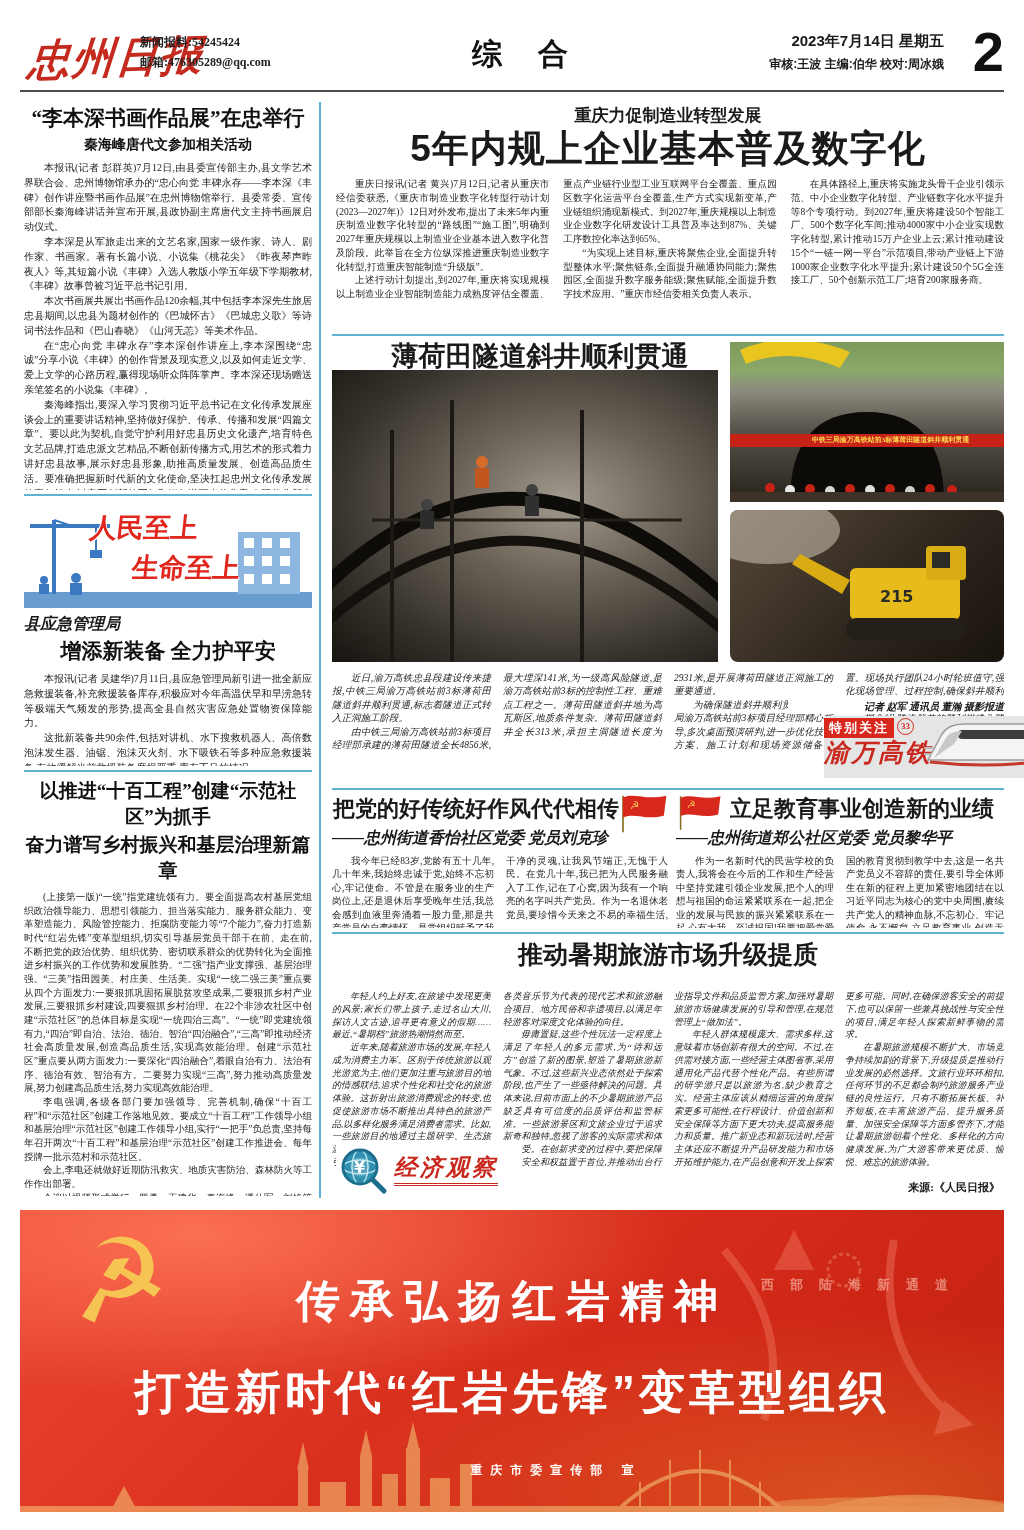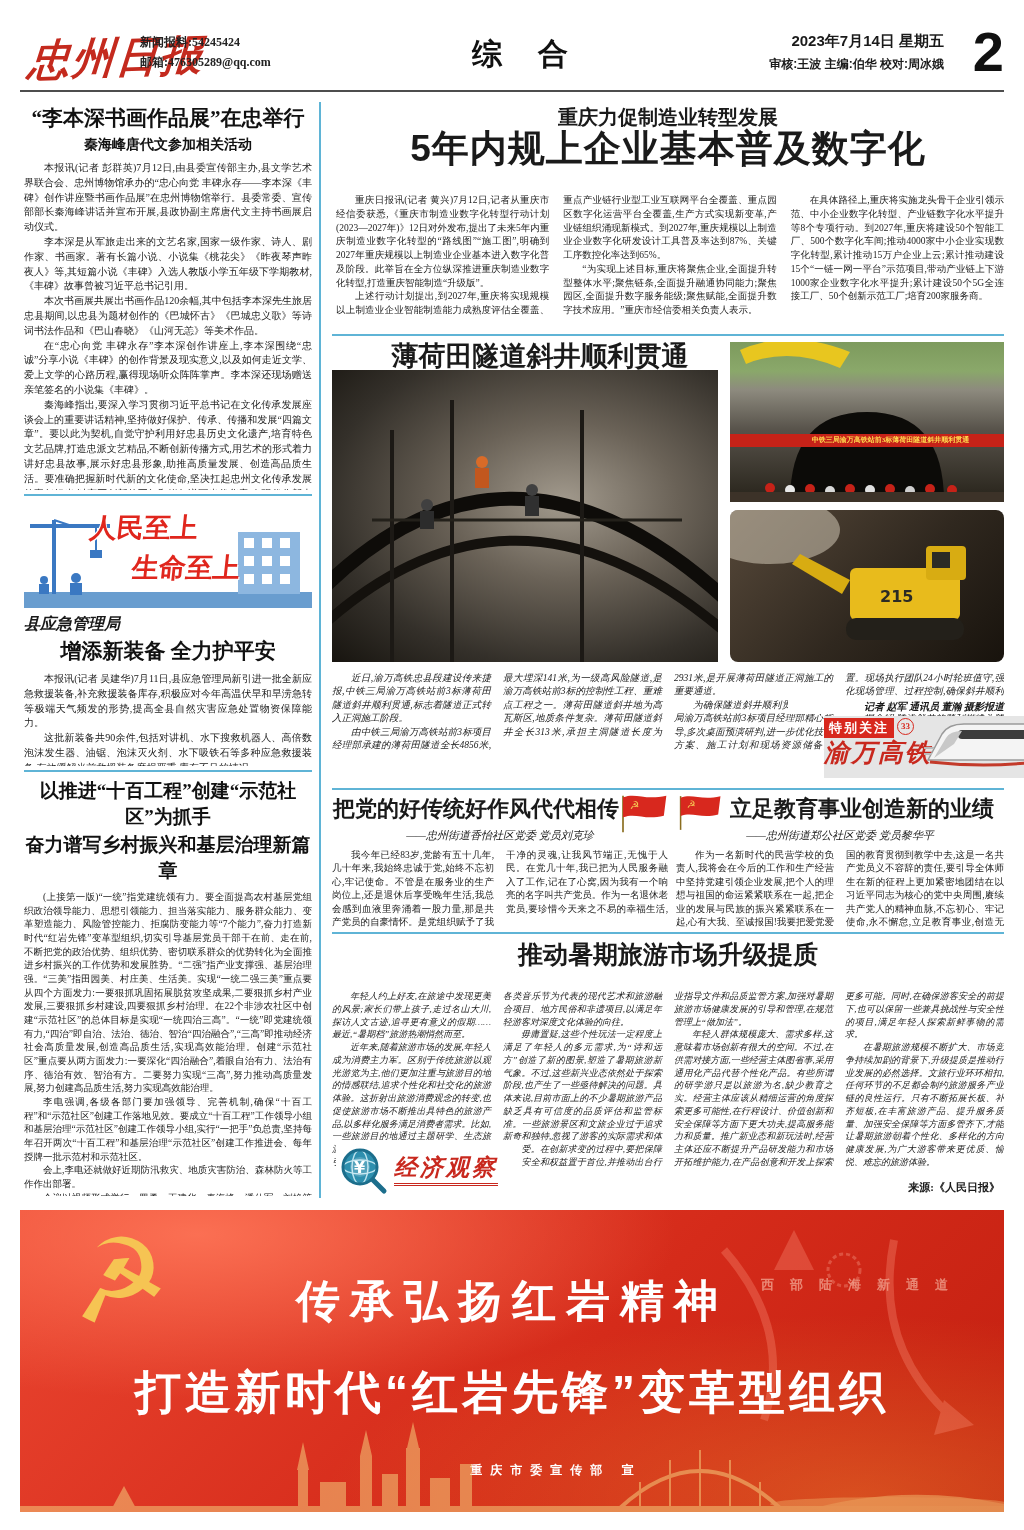--- a/index.html
+++ b/index.html
@@ -19,21 +19,21 @@
   .head-info{font-size:12px;font-weight:bold;line-height:1.7;color:#222;}
   .section-title{font-size:30px;font-weight:bold;letter-spacing:36px;text-indent:36px;color:#111;}
   .head-date{font-size:15px;font-weight:bold;text-align:right;}
   .head-staff{font-size:12px;font-weight:bold;text-align:right;margin-top:5px;}
   .page-no{font-size:56px;font-weight:bold;line-height:1;color:#111;}
 
   
   .a-title{font-weight:bold;text-align:center;color:#111;}
   .a-sub{font-weight:bold;text-align:center;color:#111;}
   .bodytext{font-size:10px;line-height:1.48;color:#222;}
-  .cols3{column-count:3;column-gap:14px;margin-top:16px;}
+  .cols3{column-count:3;column-gap:14px;}
   .cols4{column-count:4;column-gap:12px;}
   .cols2{column-count:2;column-gap:12px;}
 
   
   .safety-box{overflow:hidden;}
   .safety-line{position:absolute;font-weight:bold;color:#e0261d;transform:skewX(-6deg);
                font-family:"Liberation Sans","DejaVu Sans",sans-serif;
                text-shadow:1px 1px 0 #fff,-1px -1px 0 #fff;}
 
   
@@ -46,21 +46,21 @@
 
   
   .tt-label{display:inline-block;background:#d8281e;color:#fff;font-weight:bold;font-size:13px;
             padding:1px 5px;font-family:"Liberation Sans","DejaVu Sans",sans-serif;letter-spacing:2px;}
   .tt-num{display:inline-block;width:15px;height:15px;border:1px solid #d8281e;border-radius:50%;
           color:#d8281e;font-size:9px;line-height:15px;text-align:center;vertical-align:top;margin-left:3px;font-weight:bold;}
   .tt-name{font-size:25px;font-weight:bold;font-style:italic;color:#c8281e;line-height:1;margin-top:2px;letter-spacing:2px;}
 
   
   .party-title{font-size:22px;font-weight:bold;text-align:center;}
-  .party-byline{font-size:11px;font-weight:normal;font-style:italic;text-align:center;margin:4px 0 6px 0;}
+  .party-byline{font-size:16px;font-weight:bold;font-style:italic;margin:4px 0 6px 0;}
 
   
   .essay-body{font-size:9px;line-height:1.42;}
   .econ{background:#fff;display:flex;align-items:center;gap:6px;}
   .econ-label{font-size:23px;font-weight:bold;font-style:italic;color:#c8281e;border-bottom:3px double #c8281e;letter-spacing:3px;}
   .essay-source{font-weight:bold;font-size:11px;text-align:right;background:#fff;}
 
   
   .red-banner{background:
       radial-gradient(ellipse at 18% 8%, rgba(255,120,90,.85), rgba(255,120,90,0) 42%),
@@ -150,21 +150,21 @@
     <div class="a-title" style="font-size:19px;">以推进“十百工程”创建“示范社区”为抓手</div>
     <div class="a-title" style="font-size:19px;margin:2px 0 7px 0;">奋力谱写乡村振兴和基层治理新篇章</div>
     <div class="bodytext jc" style="font-size:9.5px;line-height:1.44;">
       <p class="pt">(上接第一版)“一统”指党建统领有力。要全面提高农村基层党组织政治领导能力、思想引领能力、担当落实能力、服务群众能力、变革塑造能力、风险管控能力、拒腐防变能力等“7个能力”,奋力打造新时代“红岩先锋”变革型组织,切实引导基层党员干部干在前、走在前,不断把党的政治优势、组织优势、密切联系群众的优势转化为全面推进乡村振兴的工作优势和发展胜势。“二强”指产业支撑强、基层治理强。“三美”指田园美、村庄美、生活美。实现“一统二强三美”重点要从四个方面发力:一要狠抓巩固拓展脱贫攻坚成果,二要狠抓乡村产业发展,三要狠抓乡村建设,四要狠抓乡村治理。在22个非涉农社区中创建“示范社区”的总体目标是实现“一统四治三高”。“一统”即党建统领有力,“四治”即自治、法治、德治、智治“四治融合”,“三高”即推动经济社会高质量发展,创造高品质生活,实现高效能治理。创建“示范社区”重点要从两方面发力:一要深化“四治融合”,着眼自治有力、法治有序、德治有效、智治有方。二要努力实现“三高”,努力推动高质量发展,努力创建高品质生活,努力实现高效能治理。</p>
       <p class="pt">李电强调,各级各部门要加强领导、完善机制,确保“十百工程”和“示范社区”创建工作落地见效。要成立“十百工程”工作领导小组和基层治理“示范社区”创建工作领导小组,实行“一把手”负总责,坚持每年召开两次“十百工程”和基层治理“示范社区”创建工作推进会、每年授牌一批示范村和示范社区。</p>
       <p class="pt">会上,李电还就做好近期防汛救灾、地质灾害防治、森林防火等工作作出部署。</p>
       <p class="pt">会议以视频形式举行。罗勇、王建华、秦海峰、潘仕军、刘艳等全体在县市管领导干部,各乡镇(街道)、县级有关部门主要负责人在主会场参加。各乡镇(街道)班子成员、各村(社区)党组织书记等在分会场参加。</p>
     </div>
   </div>
 
-  <div class="abs hei" style="left:332px;top:104px;width:672px;text-align:center;font-size:20px;font-weight:bold;">重庆力促制造业转型发展</div>
+  <div class="abs hei" style="left:332px;top:104px;width:672px;text-align:center;font-size:17px;font-weight:bold;">重庆力促制造业转型发展</div>
   <div class="abs hei" style="left:332px;top:124px;width:672px;text-align:center;font-size:37px;font-weight:bold;letter-spacing:1px;">5年内规上企业基本普及数字化</div>
   <div class="abs bodytext jc cols3" style="left:336px;top:178px;width:668px;height:152px;overflow:hidden;font-size:9.5px;line-height:1.45;">
     <p class="pt">重庆日报讯(记者 黄兴)7月12日,记者从重庆市经信委获悉,《重庆市制造业数字化转型行动计划(2023—2027年)》12日对外发布,提出了未来5年内重庆制造业数字化转型的“路线图”“施工图”,明确到2027年重庆规模以上制造业企业基本进入数字化普及阶段。此举旨在全方位纵深推进重庆制造业数字化转型,打造重庆智能制造“升级版”。</p>
     <p class="pt">上述行动计划提出,到2027年,重庆将实现规模以上制造业企业智能制造能力成熟度评估全覆盖、重点产业链行业型工业互联网平台全覆盖、重点园区数字化运营平台全覆盖,生产方式实现新变革,产业链组织涌现新模式。到2027年,重庆规模以上制造业企业数字化研发设计工具普及率达到87%、关键工序数控化率达到65%。</p>
     <p class="pt">“为实现上述目标,重庆将聚焦企业,全面提升转型整体水平;聚焦链条,全面提升融通协同能力;聚焦园区,全面提升数字服务能级;聚焦赋能,全面提升数字技术应用。”重庆市经信委相关负责人表示。</p>
     <p class="pt">在具体路径上,重庆将实施龙头骨干企业引领示范、中小企业数字化转型、产业链数字化水平提升等8个专项行动。到2027年,重庆将建设50个智能工厂、500个数字化车间;推动4000家中小企业实现数字化转型,累计推动15万户企业上云;累计推动建设15个“一链一网一平台”示范项目,带动产业链上下游1000家企业数字化水平提升;累计建设50个5G全连接工厂、50个创新示范工厂;培育200家服务商。</p>
   </div>
   <div class="rule-blue" style="left:332px;top:334px;width:672px;"></div>
 
   <div class="abs hei" style="left:360px;top:338px;width:360px;text-align:center;font-size:27px;font-weight:bold;">薄荷田隧道斜井顺利贯通</div>

